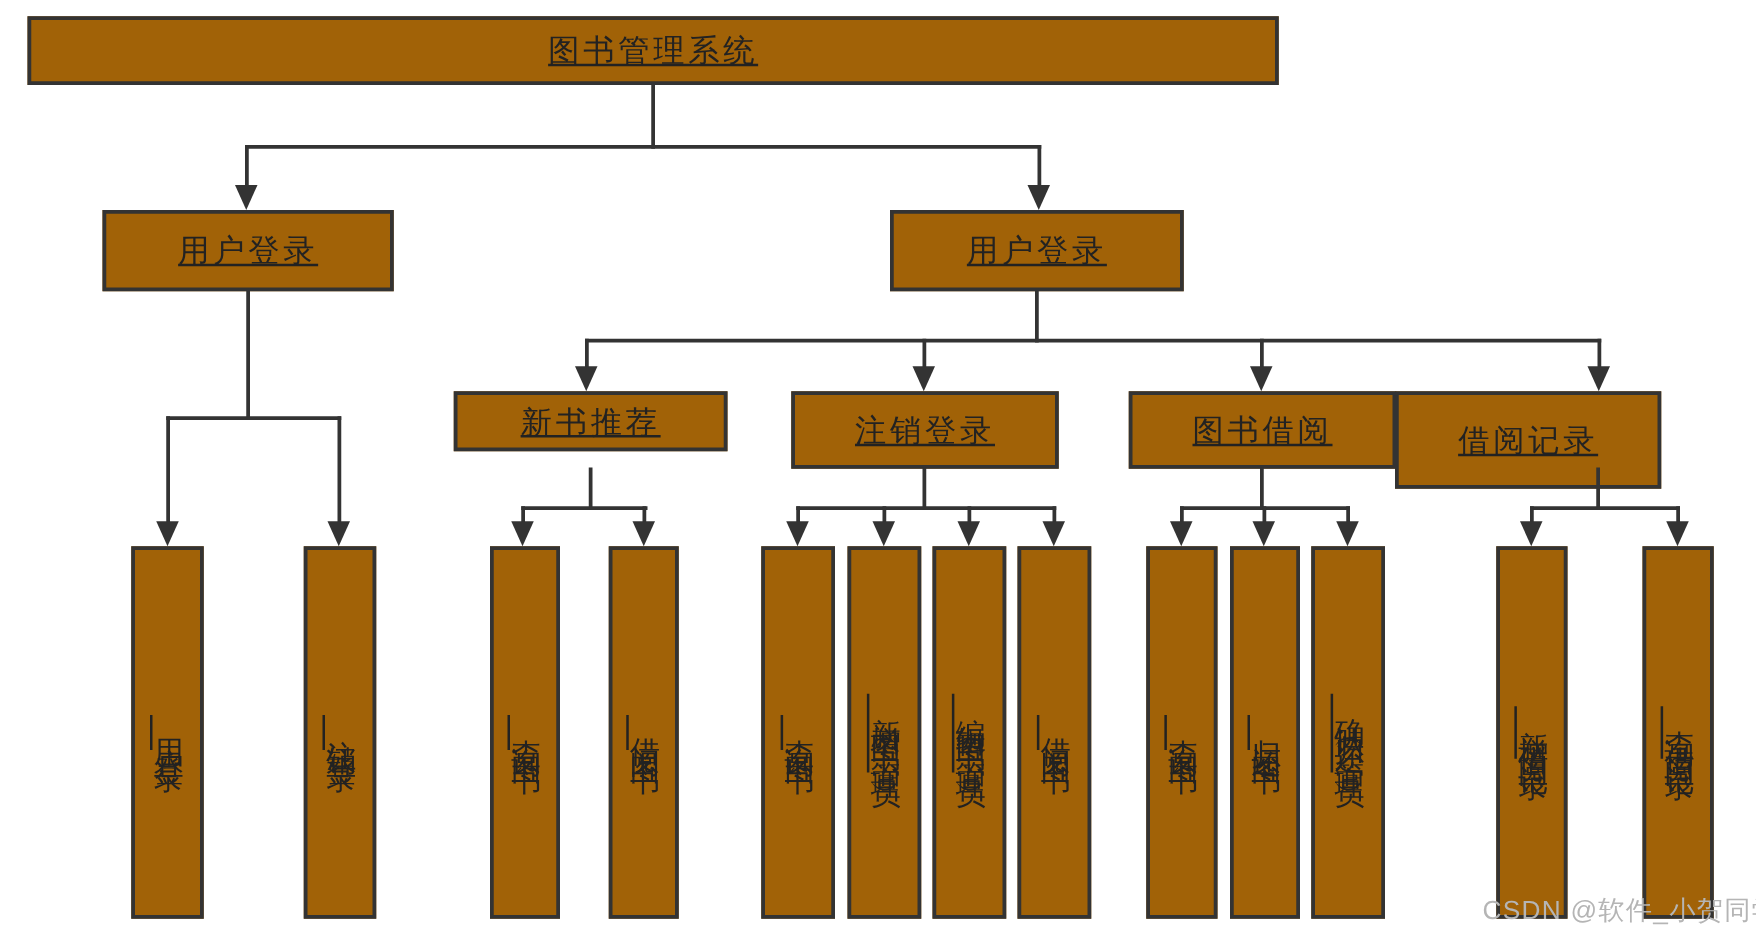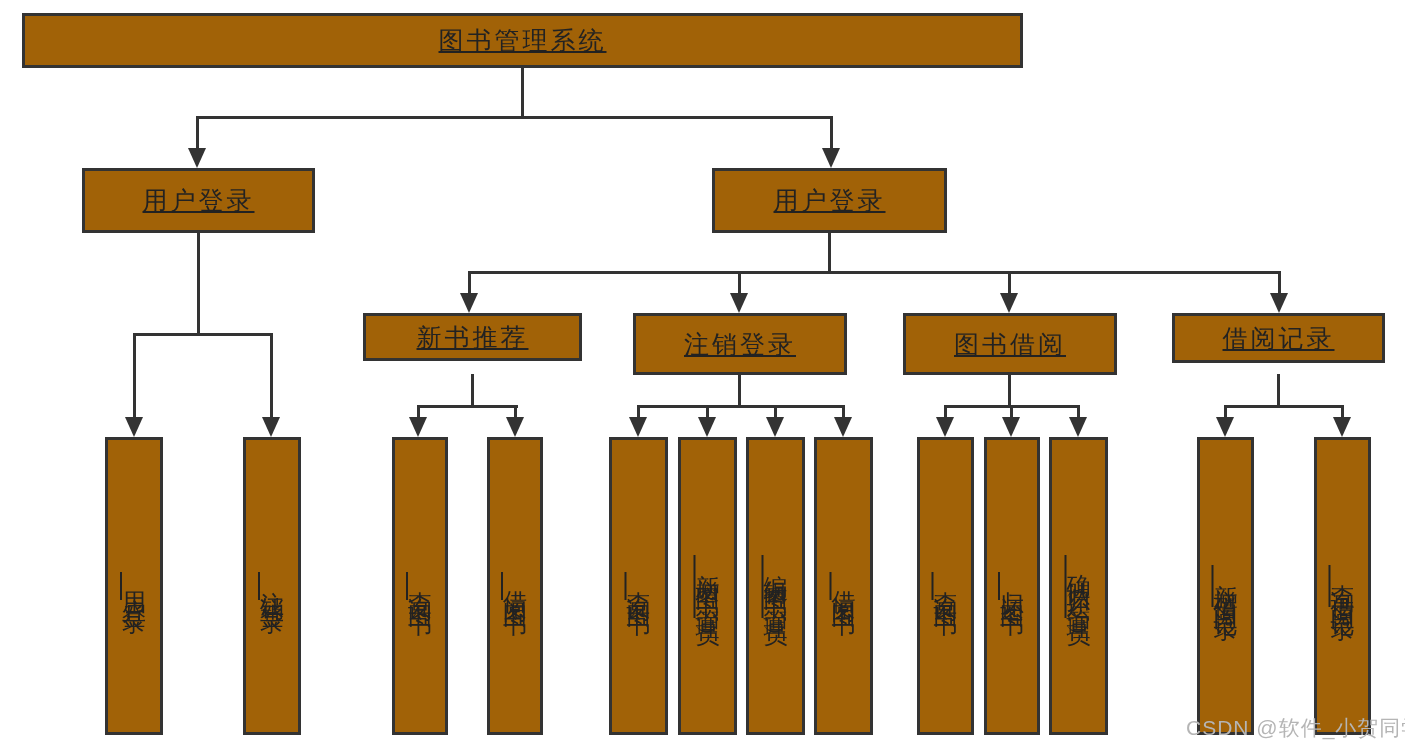--- a/index.html
+++ b/index.html
@@ -106,21 +106,21 @@
 
   <div class="box h" style="left:363px;top:313px;width:219px;height:48px">
     <span>新书推荐</span>
   </div>
   <div class="box h" style="left:633px;top:313px;width:214px;height:62px">
     <span>注销登录</span>
   </div>
   <div class="box h" style="left:903px;top:313px;width:214px;height:62px">
     <span>图书借阅</span>
   </div>
-  <div class="box h" style="left:1172px;top:313px;width:213px;height:50px">
+  <div class="box h" style="left:1116px;top:313px;width:213px;height:78px">
     <span>借阅记录</span>
   </div>
 
   <div class="line" style="left:471px;top:374px;width:3px;height:34px"></div>
   <div class="line" style="left:417px;top:405px;width:101px;height:3px"></div>
   <div class="line" style="left:417px;top:405px;width:3px;height:16px"></div>
   <div class="line" style="left:514px;top:405px;width:3px;height:16px"></div>
   <div class="arrow" style="left:409px;top:417px"></div>
   <div class="arrow" style="left:506px;top:417px"></div>
 

